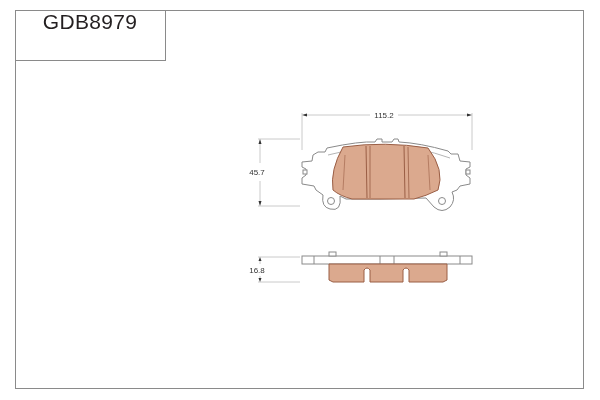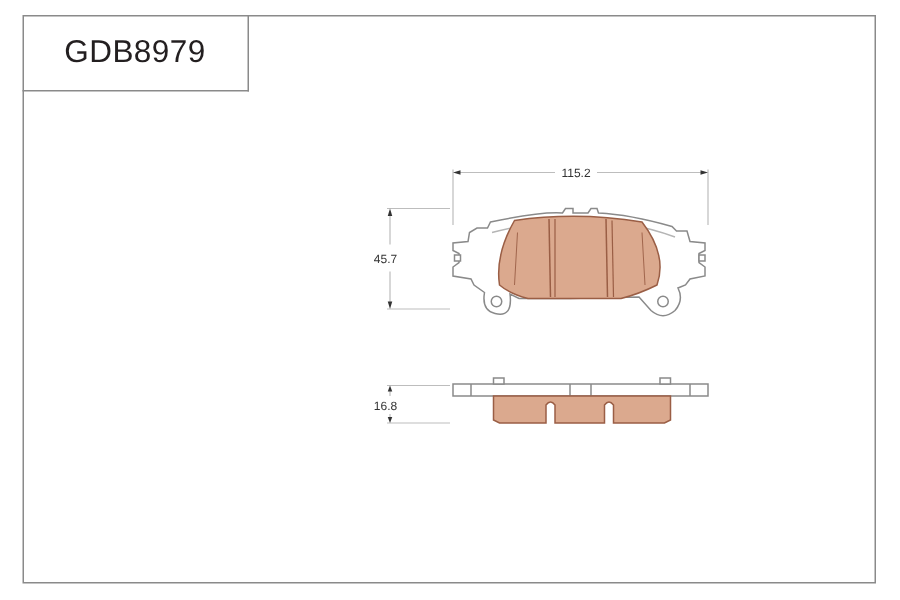--- a/index.html
+++ b/index.html
@@ -1,18 +1,18 @@
 <!DOCTYPE html>
 <html><head>
 <meta charset="utf-8">
 <style>
   html, body { margin: 0; padding: 0; background: #ffffff; }
   body { width: 600px; height: 400px; position: relative; overflow: hidden; font-family: "Liberation Sans", sans-serif; }
   .frame { position: absolute; left: 15px; top: 10px; width: 569px; height: 379px; border: 1.5px solid #8a8a8a; box-sizing: border-box; }
-  .title-box { position: absolute; left: 15px; top: 10px; width: 151px; height: 51px; border-right: 1.5px solid #8a8a8a; border-bottom: 1.5px solid #8a8a8a; box-sizing: border-box; display: flex; align-items: center; justify-content: center; }
+  .title-box { position: absolute; left: 15px; top: 10px; width: 151px; height: 51px; border-right: 1.5px solid #8a8a8a; border-bottom: 1.5px solid #8a8a8a; box-sizing: border-box; display: flex; align-items: flex-start; justify-content: center; }
   .title-text { font-size: 21px; color: #231f20; letter-spacing: 0.3px; }
   svg.drawing { position: absolute; left: 0; top: 0; }
   .dim-text { font-family: "Liberation Sans", sans-serif; font-size: 8px; fill: #333; }
 </style>
 </head>
 <body>
 
 <div class="frame"></div>
 <div class="title-box">
   <span class="title-text">GDB8979</span>

